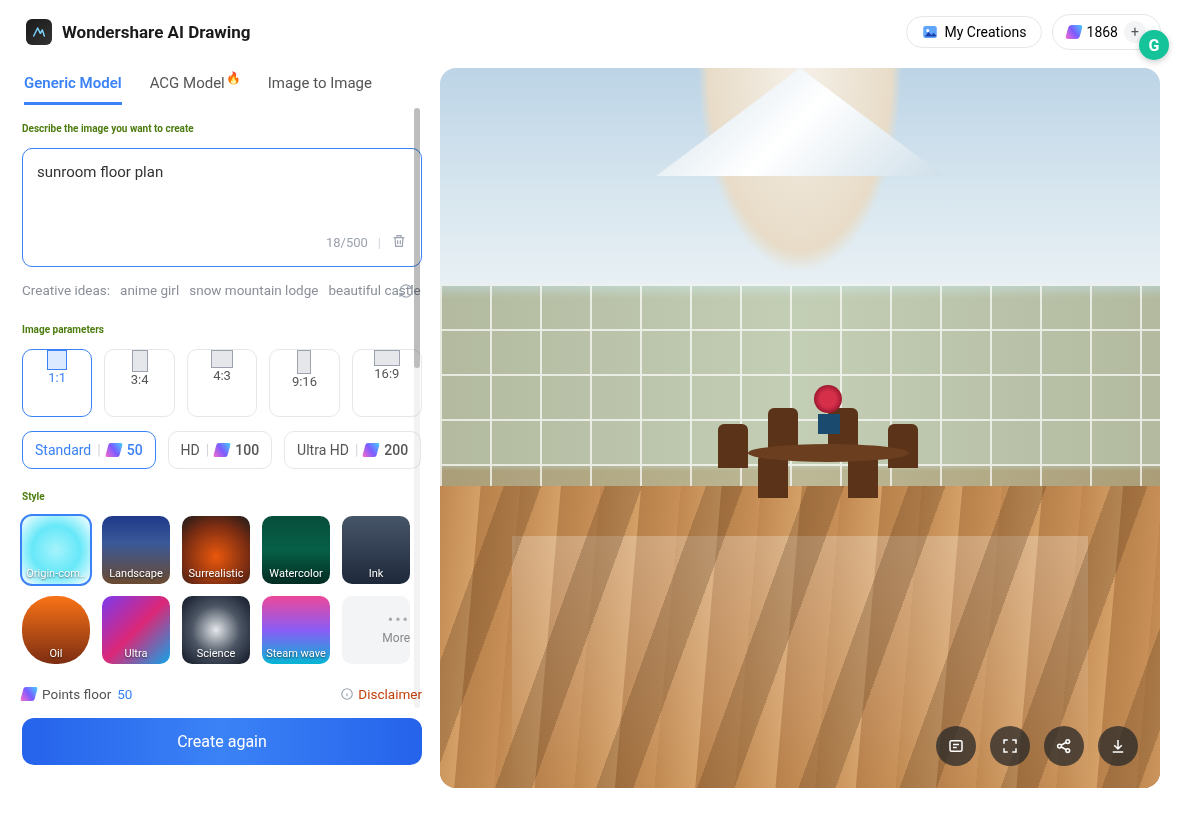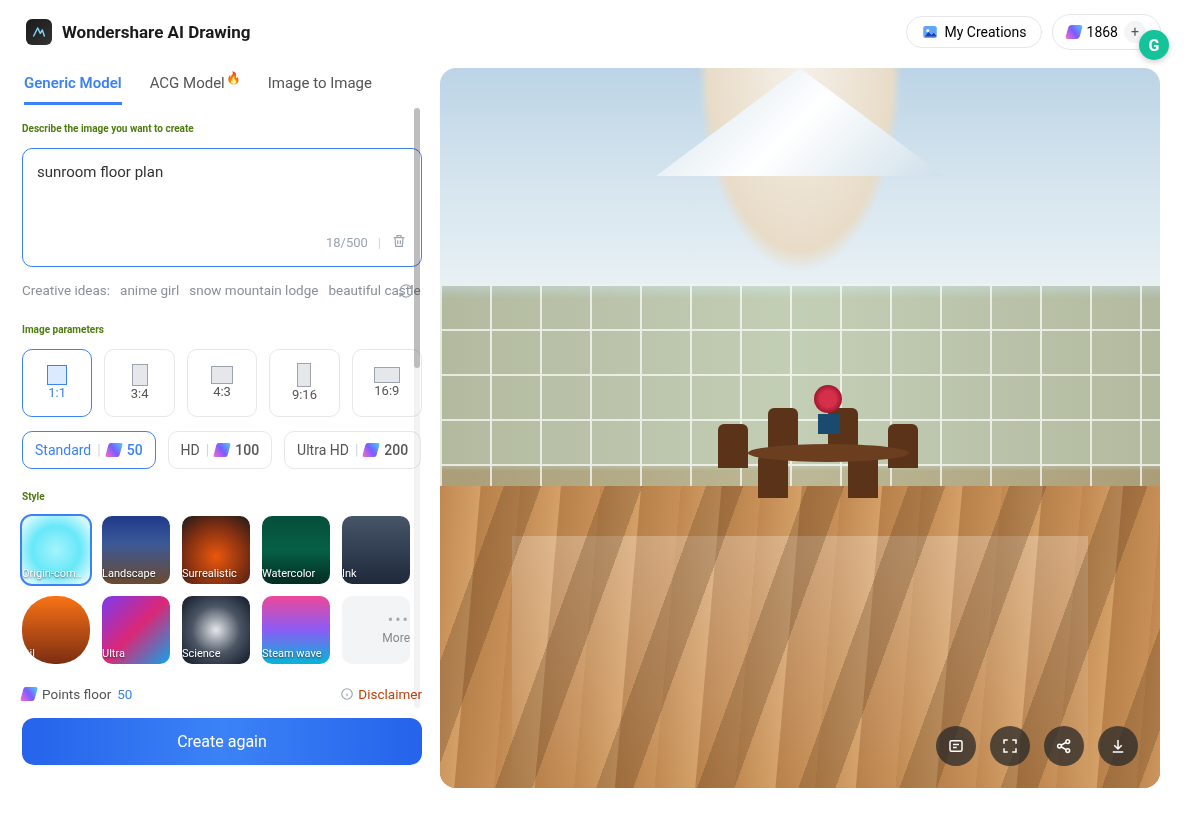--- a/index.html
+++ b/index.html
@@ -22,30 +22,30 @@
   .fire { color:#ff6b35; font-size:12px; position:relative; top:-6px; left:2px;}
   .section-title { font-weight:700; font-size:10px; color:#4d7c0f; margin-bottom:14px;}
   .prompt-box { border:1.5px solid #3b82f6; border-radius:10px; padding:14px; position:relative; margin-bottom:12px;}
   .prompt-text { font-size:15px; color:#333; min-height:70px; }
   .prompt-footer { display:flex; justify-content:flex-end; align-items:center; color:#9ca3af; font-size:13px; gap:10px;}
   .ideas { font-size:13.5px; color:#8a8f99; line-height:1.7; display:flex; flex-wrap:wrap; gap:0 10px; margin-bottom:22px; position:relative;}
   .ideas .label { color:#8a8f99;}
   .ideas span { cursor:pointer;}
   .refresh-icon { position:absolute; right:8px; top:4px; color:#8a8f99; cursor:pointer;}
   .ratio-row { display:flex; gap:12px; margin-bottom:14px;}
-  .ratio { flex:1; height:68px; border:1px solid #e5e7eb; border-radius:10px; display:flex; flex-direction:column; align-items:center; justify-content:center; cursor:pointer; font-size:13px; color:#555;}
+  .ratio { flex:1; height:68px; border:1px solid #e5e7eb; border-radius:10px; display:flex; flex-direction:column; align-items:center; cursor:pointer; font-size:13px; color:#555;}
   .ratio.active { border-color:#3b82f6; color:#3b82f6;}
   .ratio-icon { width:20px; height:20px; background:#e5e7eb; border:1.5px solid #9ca3af; position:relative;}
   .ratio.active .ratio-icon { background:#dbeafe; border-color:#3b82f6;}
   .quality-row { display:flex; gap:12px; margin-bottom:22px;}
   .quality { border:1px solid #e5e7eb; border-radius:10px; padding:10px 12px; display:flex; align-items:center; gap:6px; cursor:pointer; font-size:14px; color:#555;}
   .quality.active { border-color:#3b82f6; color:#3b82f6;}
   .quality .tiny-logo { width:14px; height:14px; background: linear-gradient(45deg,#ff6bcb,#7b5cff,#42d3ff); border-radius:2px; transform:skewX(-15deg);}
   .style-grid { display:flex; gap:12px; margin-bottom:12px;}
-  .style-item { width:68px; height:68px; border-radius:10px; position:relative; overflow:hidden; cursor:pointer; display:flex; align-items:flex-end; justify-content:flex-start; color:#fff; font-size:11px; padding-bottom:4px; text-shadow:0 1px 2px rgba(0,0,0,.6);}
+  .style-item { width:68px; height:68px; border-radius:10px; position:relative; overflow:hidden; cursor:pointer; display:flex; align-items:flex-end; justify-content:center; color:#fff; font-size:11px; padding-bottom:4px; text-shadow:0 1px 2px rgba(0,0,0,.6);}
   .style-item.sel { outline:2px solid #3b82f6;}
   .more-item { background:#f3f4f6; color:#888; flex-direction:column; justify-content:center; gap:2px; font-size:12px; text-shadow:none;}
   .more-dots { letter-spacing:2px; color:#aaa; font-size:16px;}
   .points-row { display:flex; align-items:center; justify-content:space-between; font-size:13.5px; color:#555; padding:10px 0;}
   .points-row .left-side { display:flex; align-items:center; gap:6px;}
   .points-row .tiny-logo { width:14px; height:14px; background: linear-gradient(45deg,#ff6bcb,#7b5cff,#42d3ff); border-radius:2px; transform:skewX(-15deg);}
   .disclaimer { display:flex; align-items:center; gap:4px; color:#c2410c; cursor:pointer;}
   .create-btn { width:100%; padding:14px; border:none; border-radius:12px; background:linear-gradient(90deg,#2563eb,#3b82f6,#2563eb); color:#fff; font-size:16px; cursor:pointer; margin-top:6px;}
   .right { flex:1; padding-top:4px;}
   .canvas { width:720px; height:720px; border-radius:16px; position:relative; overflow:hidden; background:

